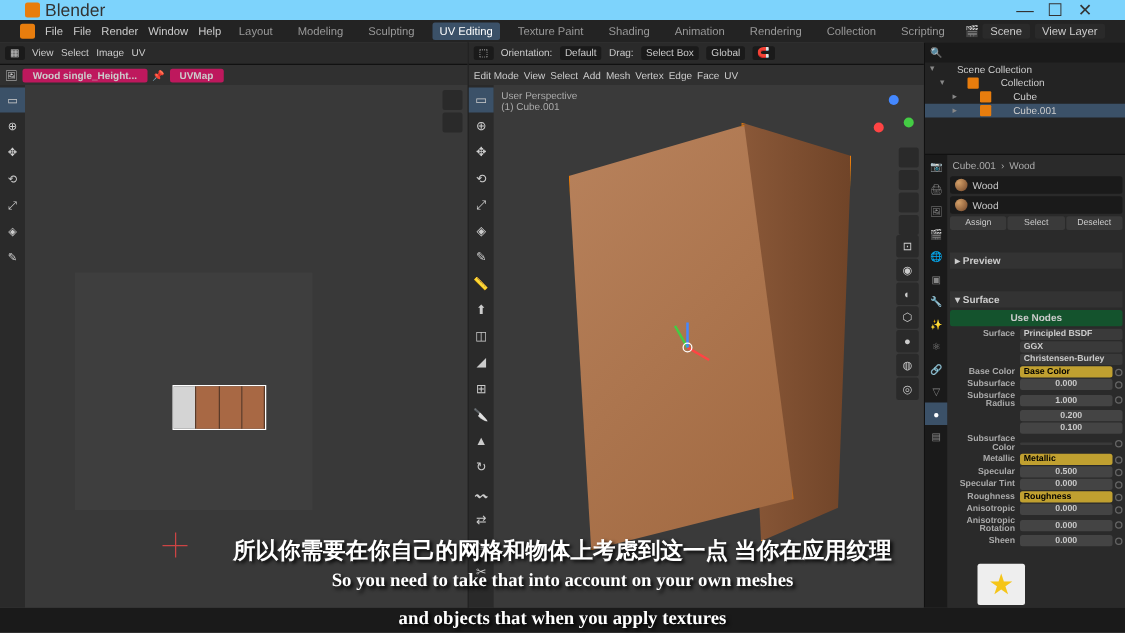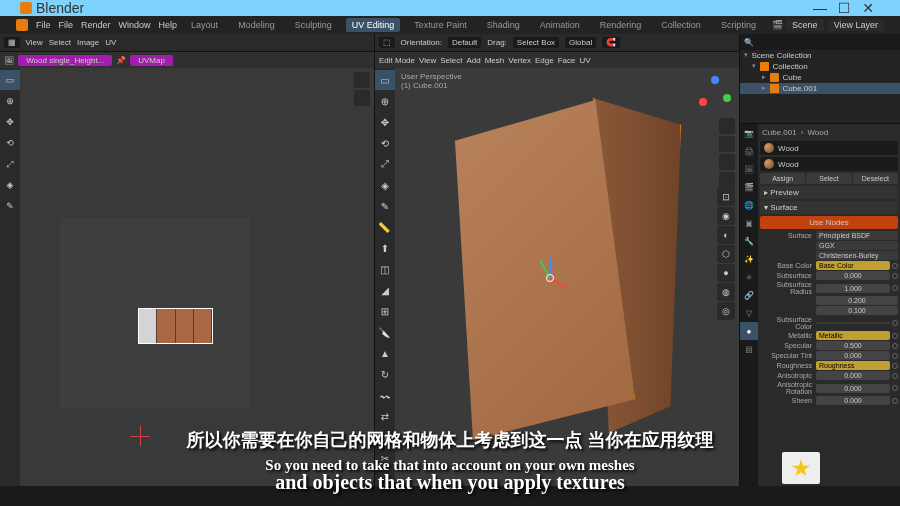--- a/index.html
+++ b/index.html
@@ -12,21 +12,21 @@
 .menubar .logo { width: 12px; height: 12px; background: #e87d0d; border-radius: 2px; }
 .menubar .tab { padding: 2px 6px; color: #999; cursor: pointer; }
 .menubar .tab.active { background: #3b5168; color: #fff; border-radius: 2px; }
 .menubar .scene-info { margin-left: auto; display: flex; gap: 4px; align-items: center; }
 .menubar .scene-box { background: #2a2a2a; padding: 1px 6px; border-radius: 2px; display: flex; align-items: center; gap: 3px; justify-content: flex-end; }
 .main { display: flex; height: 452px; }
 .uv-panel { width: 375px; background: #393939; display: flex; flex-direction: column; border-right: 1px solid #111; }
 .panel-header { height: 18px; background: #2a2a2a; display: flex; align-items: center; padding: 0 4px; gap: 6px; font-size: 8px; border-bottom: 1px solid #111; }
 .panel-header .hdrop { background: #1a1a1a; padding: 1px 4px; border-radius: 2px; }
 .panel-subheader { height: 16px; background: #303030; display: flex; align-items: center; padding: 0 4px; gap: 4px; font-size: 8px; }
-.panel-subheader .imgname { background: #a21caf; padding: 1px 8px; border-radius: 2px; flex: 0 0 auto; }
+.panel-subheader .imgname { background: #be185d; padding: 1px 8px; border-radius: 2px; flex: 0 0 auto; font-weight: bold; }
 .uv-body { flex: 1; position: relative; display: flex; }
 .uv-toolbar-left { width: 20px; background: #2a2a2a; display: flex; flex-direction: column; gap: 1px; padding-top: 2px; }
 .uv-toolbar-left .tool { height: 20px; display: flex; align-items: center; justify-content: center; cursor: pointer; }
 .uv-toolbar-left .tool.active { background: #3b5168; }
 .uv-canvas { flex: 1; background: #393939; position: relative; }
 .uv-texture { position: absolute; left: 40px; top: 150px; width: 190px; height: 190px; background: #3e3e3e; }
 .uv-strips { position: absolute; left: 118px; top: 240px; width: 75px; height: 36px; display: flex; border: 1px solid #fff; }
 .uv-strip { flex: 1; background: #a86844; border-right: 1px solid #5a3a28; }
 .uv-strip.sel { background: #d4d4d4; }
 .uv-cursor { position: absolute; left: 110px; top: 358px; width: 20px; height: 20px; }
@@ -56,47 +56,47 @@
 .nav-gizmo .ball.r { background: #f44; left: 2px; top: 24px; }
 .nav-gizmo .ball.g { background: #4c4; right: 2px; top: 20px; }
 .nav-gizmo .ball.b { background: #48f; left: 14px; top: 2px; }
 .nav-side { position: absolute; right: 4px; top: 50px; display: flex; flex-direction: column; gap: 2px; }
 .nav-side .nb { width: 16px; height: 16px; background: #2a2a2a; border-radius: 2px; cursor: pointer; }
 .v3d-iconbar { position: absolute; right: 4px; top: 120px; display: flex; flex-direction: column; gap: 1px; }
 .v3d-iconbar .ib { width: 18px; height: 18px; background: #2a2a2a; border-radius: 2px; display: flex; align-items: center; justify-content: center; font-size: 9px; cursor: pointer; }
 .right-panel { width: 160px; background: #2a2a2a; display: flex; flex-direction: column; }
 .outliner { height: 90px; background: #232323; border-bottom: 1px solid #111; font-size: 8px; }
 .outliner .hdr { height: 16px; background: #1a1a1a; display: flex; align-items: center; padding: 0 4px; }
-.outliner .row { padding: 1px 4px; display: flex; align-items: flex-start; gap: 4px; cursor: pointer; }
+.outliner .row { padding: 1px 4px; display: flex; align-items: flex-start; gap: 18px; cursor: pointer; }
 .outliner .row.sel { background: #3b5168; }
 .outliner .row .tri { color: #888; font-size: 7px; }
 .outliner .row .ic { width: 9px; height: 9px; background: #e87d0d; border-radius: 1px; }
 .properties { flex: 1; display: flex; font-size: 8px; }
 .prop-tabs { width: 18px; background: #1a1a1a; display: flex; flex-direction: column; }
 .prop-tabs .pt { height: 18px; display: flex; align-items: center; justify-content: center; cursor: pointer; color: #888; }
 .prop-tabs .pt.active { background: #3b5168; color: #fff; }
 .prop-body { flex: 1; background: #2a2a2a; padding: 2px; overflow: hidden; }
 .prop-body .crumb { display: flex; gap: 4px; padding: 2px; font-size: 8px; color: #aaa; }
 .prop-body .matslot { background: #1a1a1a; padding: 2px 4px; margin: 2px 0; border-radius: 2px; display: flex; align-items: center; gap: 4px; }
 .prop-body .matball { width: 10px; height: 10px; background: radial-gradient(circle at 30% 30%, #d4a068, #704428); border-radius: 50%; }
 .prop-body .btnrow { display: flex; gap: 1px; margin: 2px 0; }
 .prop-body .btnrow .btn { flex: 1; background: #3a3a3a; padding: 2px; text-align: center; border-radius: 2px; cursor: pointer; font-size: 7px; }
-.prop-body .section { margin-top: 2px; }
+.prop-body .section { margin-top: 18px; font-weight: bold; }
 .prop-body .section-hdr { background: #333; padding: 2px 4px; font-size: 8px; cursor: pointer; }
-.prop-body .usenodes { background: #c2410c; padding: 2px; text-align: center; margin: 2px 0; border-radius: 2px; cursor: pointer; font-size: 8px; }
+.prop-body .usenodes { background: #14532d; padding: 2px; text-align: center; margin: 2px 0; border-radius: 2px; cursor: pointer; font-size: 8px; }
 .prop-body .field { display: flex; align-items: center; margin: 1px 0; }
 .prop-body .field .lbl { flex: 0 0 56px; text-align: right; padding-right: 4px; font-size: 7px; color: #aaa; }
 .prop-body .field .val { flex: 1; background: #3a3a3a; padding: 1px 3px; border-radius: 2px; font-size: 7px; }
 .prop-body .field .val.yellow { background: #c0a030; color: #000; }
 .prop-body .field .val.num { text-align: center; background: #444; }
 .prop-body .field .dot { width: 6px; height: 6px; border: 1px solid #666; border-radius: 50%; margin-left: 2px; }
 .prop-body .colorswatch { width: 100%; height: 10px; background: #e0b088; border-radius: 2px; }
 .subtitle { position: absolute; bottom: 54px; left: 0; right: 0; text-align: center; font-size: 18px; font-weight: bold; color: #fff; text-shadow: 2px 2px 3px #000; }
 .subtitle2 { position: absolute; bottom: 32px; left: 0; right: 0; text-align: center; font-size: 15px; font-weight: bold; color: #fff; text-shadow: 2px 2px 3px #000; font-family: Georgia, serif; }
-.subtitle3 { position: absolute; bottom: 12px; left: 0; right: 0; text-align: center; font-size: 20px; font-weight: bold; color: #fff; text-shadow: 2px 2px 3px #000; font-family: Georgia, serif; }
+.subtitle3 { position: absolute; bottom: 2px; left: 0; right: 0; text-align: center; font-size: 15px; font-weight: bold; color: #fff; text-shadow: 2px 2px 3px #000; font-family: Georgia, serif; }
 .watermark { position: absolute; bottom: 22px; right: 80px; background: rgba(255,255,255,0.92); padding: 4px 10px; border-radius: 2px; color: #333; font-size: 13px; font-weight: bold; display: flex; align-items: center; gap: 4px; }
 .watermark .star { color: #f5c518; font-size: 20px; }
 .bottombar { height: 20px; background: #1a1a1a; display: flex; align-items: center; padding: 0 4px; font-size: 8px; color: #888; }
 .micon { width: 10px; height: 10px; display: inline-block; }
 </style>
 </head>
 <body>
 
 <div class="titlebar">
   <span class="icon"></span>

